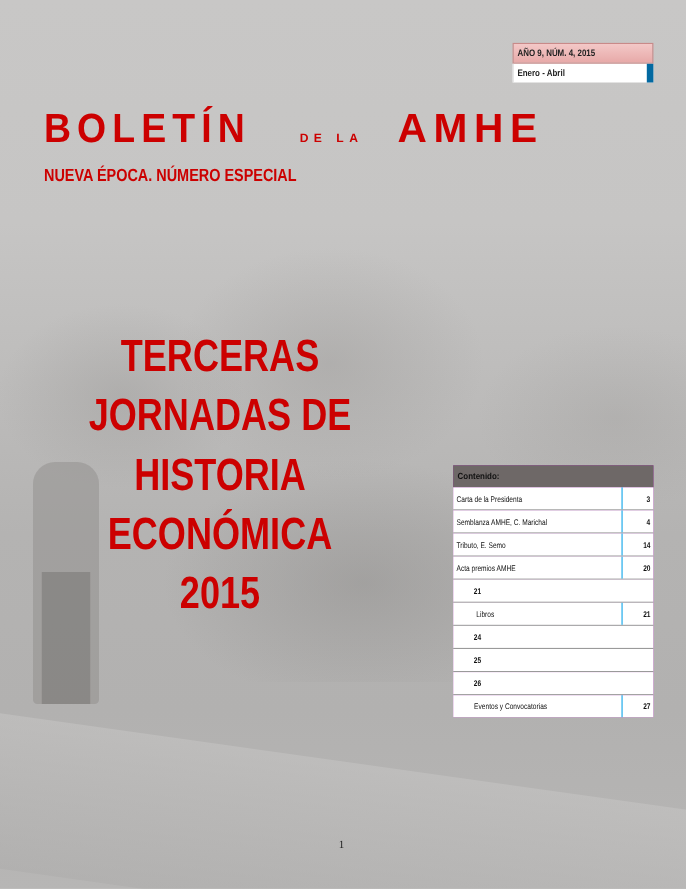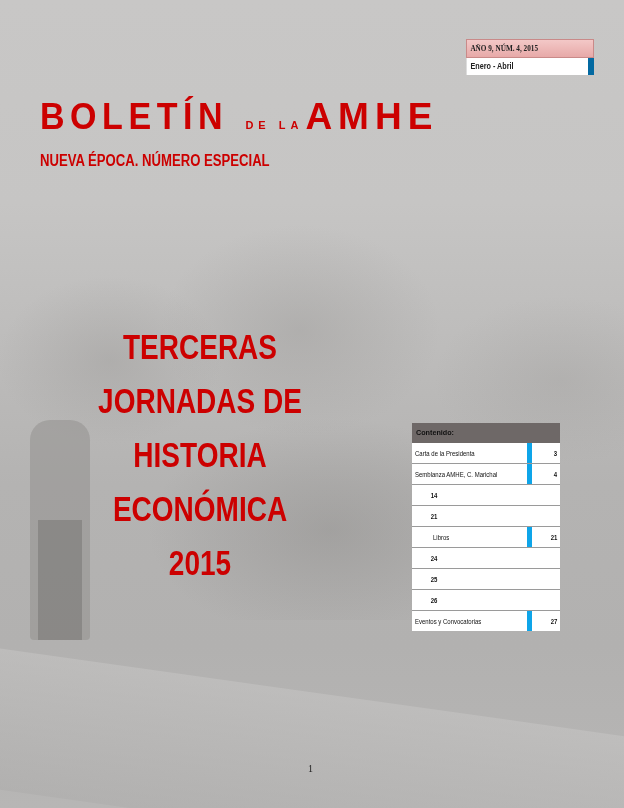--- a/index.html
+++ b/index.html
@@ -34,21 +34,21 @@
   }
   .bg .figure-legs {
     position: absolute; left: 38px; top: 520px; width: 44px; height: 120px;
     background: rgba(110,108,106,0.45);
   }
 
   .issue-box {
     position: absolute; left: 466px; top: 39px; width: 128px;
     font-family: "Liberation Sans", sans-serif;
   }
-  .issue-box .issue-num-wrap { overflow: hidden; border: 1px solid #c98a89; background: linear-gradient(180deg, #f3c8c7 0%, #e7a9a8 100%); height: 17px; font-family: Liberation Serif, serif; }
+  .issue-box .issue-num-wrap { overflow: hidden; border: 1px solid #c98a89; background: linear-gradient(180deg, #f3c8c7 0%, #e7a9a8 100%); height: 17px; }
   .issue-box .issue-num-wrap span {
     display: block; line-height: 17px; padding-left: 4px; font-size: 8.5px; font-weight: bold; color: #222;
     transform: scaleX(0.85); transform-origin: left; white-space: nowrap;
   }
   .issue-box .issue-date {
     height: 17px; background: #ffffff; border-left: 1px solid #ddd; border-right: 6px solid #0369a1;
     overflow: hidden;
   }
   .issue-box .issue-date span {
     display: block; line-height: 17px; padding-left: 4px; font-size: 8.5px; font-weight: bold; color: #222;
@@ -57,58 +57,58 @@
 
   .masthead {
     position: absolute; left: 40px; top: 96px; white-space: nowrap;
     color: #cc0000; font-weight: bold;
   }
   .masthead .big {
     font-size: 37px; letter-spacing: 6px;
     display: inline-block; transform: scaleX(0.92); transform-origin: left;
   }
   .masthead .small {
-    font-size: 11px; letter-spacing: 5px; margin: 0 2px 0 1px;
-  }
-  .masthead .row { display: flex; align-items: baseline; }
-  .masthead .amhe { font-size: 37px; letter-spacing: 6px; display: inline-block; }
+    font-size: 11px; letter-spacing: 5px; margin: 0 2px 0 15px;
+  }
+  .masthead .row { display: flex; align-items: baseline; gap: 13px; }
+  .masthead .amhe { font-size: 37px; letter-spacing: 6px; display: inline-block; margin-left: 16px; }
   .subtitle {
     position: absolute; left: 40px; top: 152px;
     color: #cc0000; font-weight: bold; font-size: 16px; white-space: nowrap;
     transform: scaleX(0.82); transform-origin: left;
   }
 
   .main-title {
     position: absolute; left: 40px; top: 296px; width: 320px;
     text-align: center; color: #cc0000; font-weight: bold;
-    font-size: 35px; line-height: 54px; margin-top: 24px;
+    font-size: 41px; line-height: 54px;
   }
   .main-title div {
     transform: scaleX(0.8); transform-origin: center; white-space: nowrap;
   }
 
   .toc {
-    position: absolute; left: 412px; top: 423px; width: 148px;
+    position: absolute; left: 412px; top: 423px; width: 182px;
     background: #a21caf;
   }
   .toc .toc-head {
     height: 20px; background: #6e6867; position: relative;
   }
   .toc .toc-head span {
     position: absolute; left: 4px; top: 5px; font-size: 8px; font-weight: bold; color: #111;
     transform: scaleX(0.9); transform-origin: left; white-space: nowrap;
   }
   .toc .toc-row {
     height: 20px; border-bottom: 1px solid #9a9a9a; position: relative; display: flex;
     background: #fff;
   }
-  .toc .toc-row:last-child { border-bottom: none; }
+  .toc .toc-row:last-child { border-bottom: none; padding-left: 16px; }
   .toc .toc-row .lbl {
     flex: 1; position: relative; overflow: hidden;
-    border-right: 5px solid #0ea5e9;
+    border-right: 1px solid #0ea5e9;
   }
   .toc .toc-row .lbl span {
     position: absolute; left: 3px; top: 6px; font-size: 7.5px; color: #111; white-space: nowrap;
     transform: scaleX(0.8); transform-origin: left;
   }
   .toc .toc-row.sub .lbl span { left: 21px; }
   .toc .toc-row .pg {
     width: 28px; position: relative;
   }
   .toc .toc-row .pg span {
@@ -172,25 +172,36 @@
   </div>
   <div class="toc-row">
     <div class="lbl">
         <span>Semblanza AMHE, C. Marichal</span>
       </div>
     <div class="pg">
         <span>4</span>
       </div>
   </div>
   <div class="toc-row">
+    <div class="lbl">
+        <span>Tributo, E. Semo</span>
+      </div>
     <div class="pg">
         <span>14</span>
       </div>
   </div>
   <div class="toc-row">
+    <div class="lbl">
+        <span>Acta premios AMHE</span>
+      </div>
+    <div class="pg">
+        <span>20</span>
+      </div>
+  </div>
+  <div class="toc-row">
     <div class="pg">
         <span>21</span>
       </div>
   </div>
   <div class="toc-row sub">
     <div class="lbl">
         <span>Libros</span>
       </div>
     <div class="pg">
         <span>21</span>

